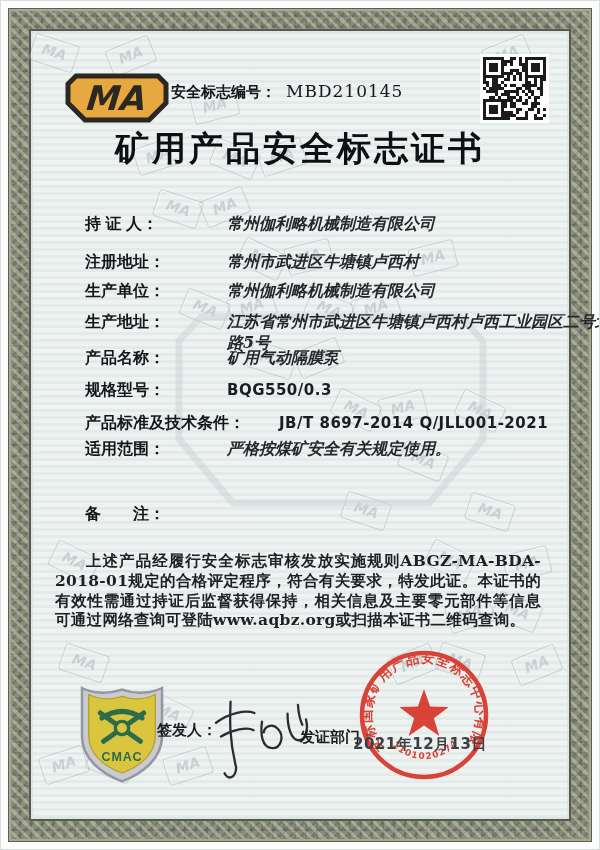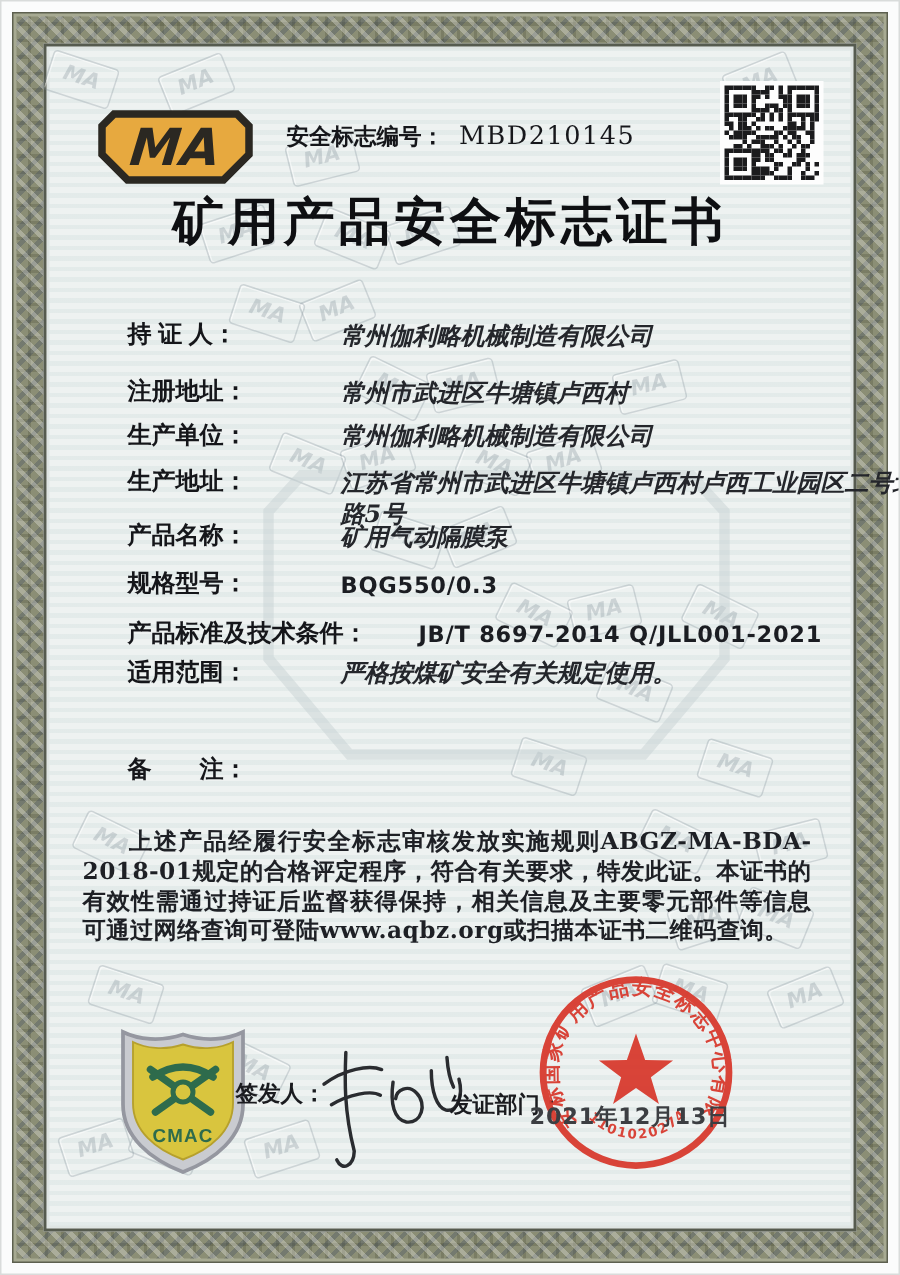--- a/index.html
+++ b/index.html
@@ -16,21 +16,21 @@
   .paper{position:absolute;inset:28px;background:#eef2f1;
     background-image:repeating-linear-gradient(180deg, rgba(214,226,225,.45) 0 3px, rgba(0,0,0,0) 3px 7px);
     border:2px solid #565b4f;box-shadow:inset 0 0 0 2px #dfe5e3;}
   
   .wm-tile{position:absolute;width:44px;height:26px;border:1px solid rgba(128,144,152,.30);
     border-radius:3px;color:rgba(125,140,150,.30);font:700 italic 14px/24px "DejaVu Sans",sans-serif;
     text-align:center;pointer-events:none;box-shadow:inset 1px 1px 0 rgba(255,255,255,.5);}
   .wm-big{position:absolute;left:140px;top:268px;opacity:.5;pointer-events:none;}
   
   .ma-logo{position:absolute;left:34px;top:42px;}
-  .cert-line{position:absolute;left:160px;top:50px;white-space:nowrap;}
+  .cert-line{position:absolute;left:140px;top:50px;white-space:nowrap;}
   .cert-lab{font:700 15px/1.2 "Liberation Sans",sans-serif;color:#15161a;}
   .cert-no{font:400 17px/1.2 "DejaVu Serif",serif;color:#16171b;letter-spacing:1px;margin-left:10px;}
   .qr{position:absolute;left:452px;top:26px;width:63px;height:63px;background:#fdfdfd;
       display:grid;grid-template-columns:repeat(21,1fr);grid-template-rows:repeat(21,1fr);
       box-shadow:0 0 0 3px #fdfdfd;}
   .qr i{display:block;} .qr i.on{background:#1b1b1d;}
   .title{position:absolute;left:0;top:98px;width:100%;text-align:center;
     font:900 34px/1.15 "Liberation Sans",sans-serif;letter-spacing:3px;color:#0e0f12;}
   
   .row{position:absolute;left:54px;display:flex;align-items:flex-start;}

